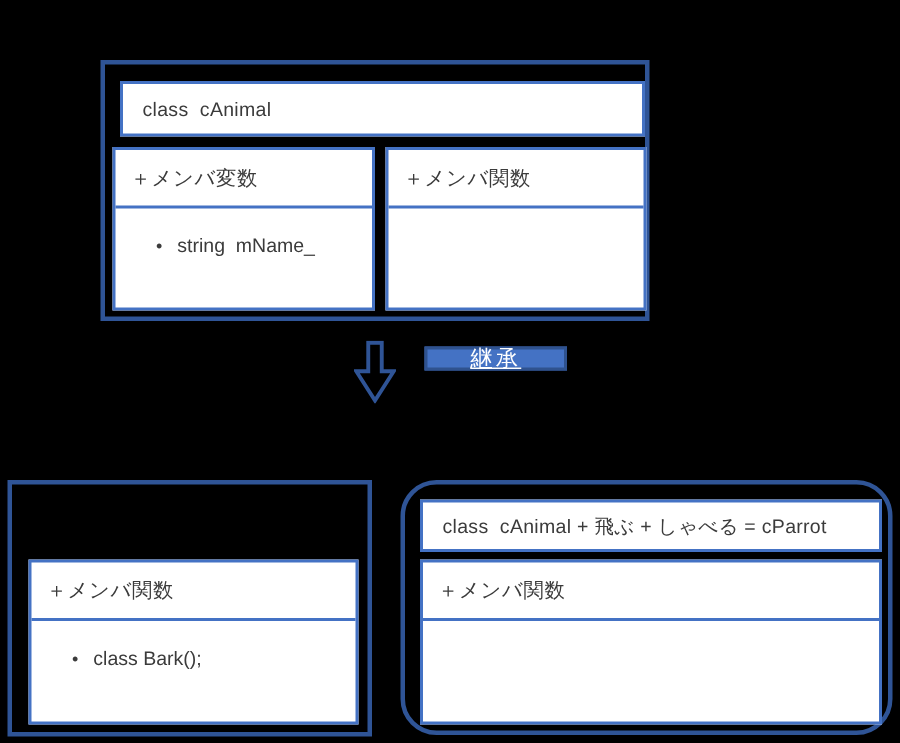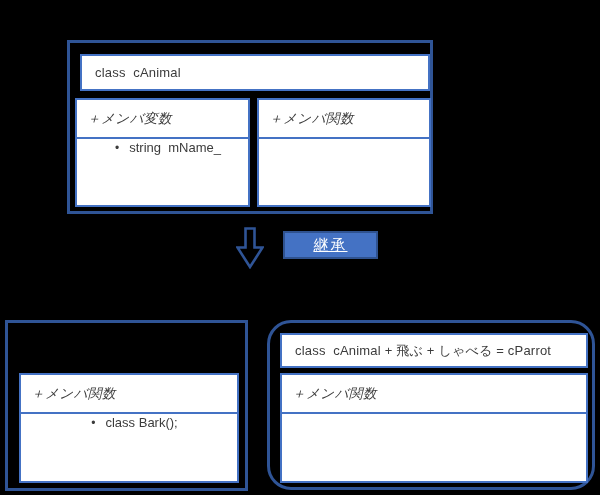--- a/index.html
+++ b/index.html
@@ -1,39 +1,38 @@
 <!DOCTYPE html>
 <html><head>
 <meta charset="utf-8">
 <style>
   html,body { margin:0; padding:0; background:#000; }
   .stage {
     position:relative; width:600px; height:495px; background:#000;
     font-family:"Liberation Sans","DejaVu Sans",sans-serif;
     overflow:hidden;
-    text-align:center;
   }
   .outer-box {
     position:absolute; box-sizing:border-box;
     border:3px solid #2F5496; background:#000;
   }
   .cell {
     position:absolute; box-sizing:border-box;
     background:#FFFFFF; border:2px solid #4472C4; color:#3B3B3B;
   }
   .title-cell {
     display:flex; align-items:center;
     padding-left:13px; font-size:13px; white-space:pre; letter-spacing:0.2px;
   }
   .sub-header {
     height:37px; display:flex; align-items:center;
     padding-left:10px; border-bottom:2px solid #4472C4;
-    font-size:13.5px; white-space:pre; letter-spacing:0.5px;font-style:italic;
+    font-size:13.5px; white-space:pre; letter-spacing:0.5px;
   }
-  ul.members { list-style:none; margin:0; padding:0 0 0 11px; }
+  ul.members { list-style:none; margin:16px; padding:0 0 0 11px; }
   ul.members li {
     font-size:13px; line-height:18px; white-space:pre; color:#3B3B3B;
   }
   ul.members li::before { content:"\2022"; margin-right:10px; font-size:12px; color:#3B3B3B; }
   .pad-a { padding-top:16px; }
   .pad-b { padding-top:6px; }
   .pad-c { padding-top:22px; }
   .pad-d { padding-top:13px; }
 
   
@@ -48,21 +47,21 @@
   .dog-funcs  { left:11px;  top:50px;  width:220px; height:110px; }
 
   
   .parrot-box   { left:267px; top:320px; width:328px; height:170px;border-radius:24px; }
   .parrot-title { left:10px;  top:10px;  width:308px; height:35px; }
   .parrot-funcs { left:10px;  top:50px;  width:308px; height:110px; }
 
   .arrow-wrap { position:absolute; left:236px; top:227px; width:28px; height:42px; }
 
   .inherit-label {
-    position:absolute; left:283px; top:231px; width:95px; height:28px;
+    position:absolute; left:283px; top:231px; width:95px; height:16px;
     box-sizing:border-box; background:#4472C4; border:2px solid #2F528F;
     color:#FFFFFF; font-size:15px; letter-spacing:2px;
     display:flex; align-items:center; justify-content:center;text-decoration:underline;
   }
 </style>
 </head>
 <body>
 
 <div class="stage">
 

